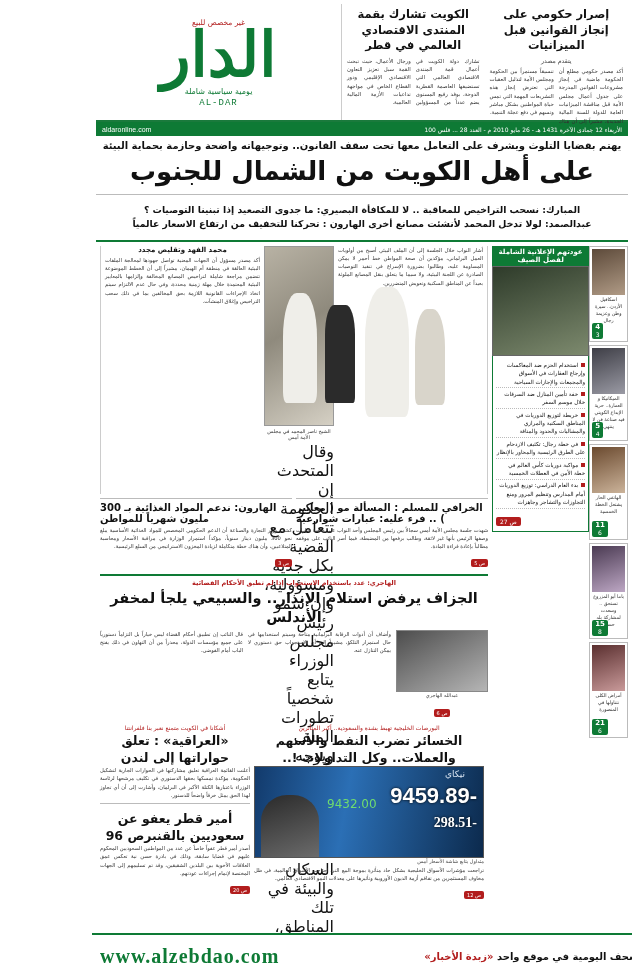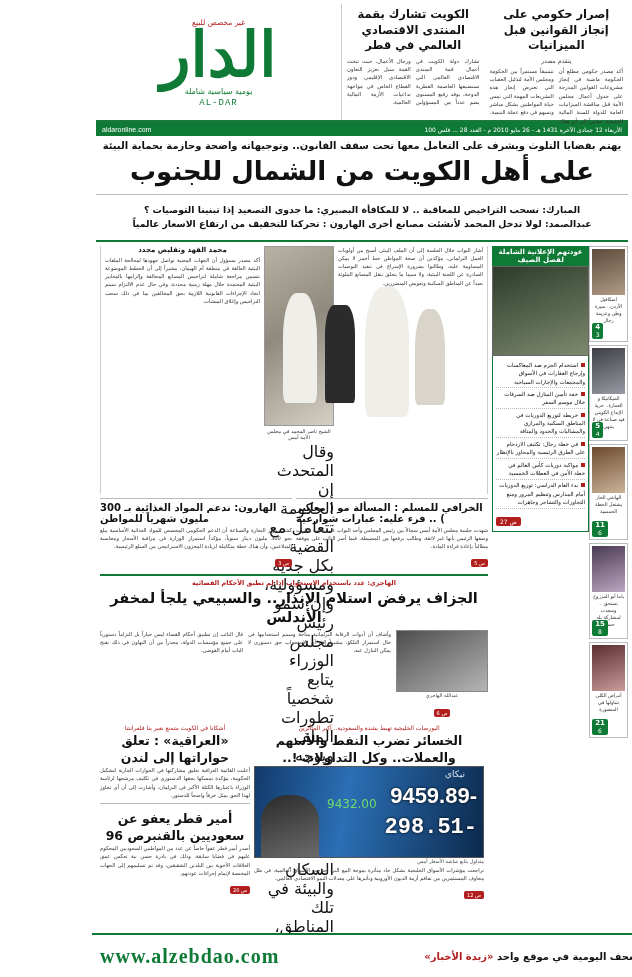--- a/index.html
+++ b/index.html
@@ -99,21 +99,21 @@
   .bottom { display:flex; flex-direction:row-reverse; margin-top:5px; }
   .bot-mid { flex:1; padding:0 4px; }
   .bot-right { width:150px; }
 
   .news-head { font-size:12.5px; font-weight:bold; text-align:center; line-height:1.35; color:#111; }
   .news-sub { font-size:6px; text-align:center; color:#b21d1d; margin-bottom:2px; }
   .news-body { font-size:5.2px; line-height:1.55; text-align:justify; color:#333; }
 
   .stockimg { height:92px; background:linear-gradient(100deg,#123a6b,#2b6fb5 40%,#0c2a4d); position:relative; overflow:hidden; border:1px solid #555; }
   .stockimg .num1 { position:absolute; right:6px; top:16px; color:#fff; font-size:22px; font-weight:bold; font-family:"Liberation Sans", sans-serif; text-shadow:0 0 3px #000; }
-  .stockimg .num2 { position:absolute; right:6px; top:48px; color:#fff; font-size:22px; font-weight:bold; font-family:Liberation Mono, monospace; text-shadow:0 0 3px #000; }
+  .stockimg .num2 { position:absolute; right:6px; top:48px; color:#fff; font-size:14px; font-weight:bold; font-family:Liberation Serif, serif; text-shadow:0 0 3px #000; }
   .stockimg .jp { position:absolute; right:18px; top:2px; color:#d8e4f2; font-size:9px; letter-spacing:2px; }
   .stockimg .man { position:absolute; left:6px; bottom:0; width:58px; height:62px; background:linear-gradient(160deg,#2a2a2a,#6b6b6b); border-radius:26px 26px 0 0; }
   .stockimg .grn { position:absolute; left:72px; top:30px; color:#6fdc6f; font-size:12px;text-align:right; }
 
   
   .adcol { width:150px; }
   .ad-title { background:#0e7a35; color:#fff; font-size:7px; text-align:center; padding:2px; font-weight:bold; }
   .ad-photo { height:90px; background:linear-gradient(160deg,#2e3b2a,#7d8a6e); border:1px solid #666; }
   .ad-list { border:1px solid #0e7a35; border-top:none; padding:3px; }
   .ad-li { font-size:5.6px; line-height:1.5; color:#111; padding:1.5px 0; border-bottom:1px dotted #bbb; text-align:right; }

